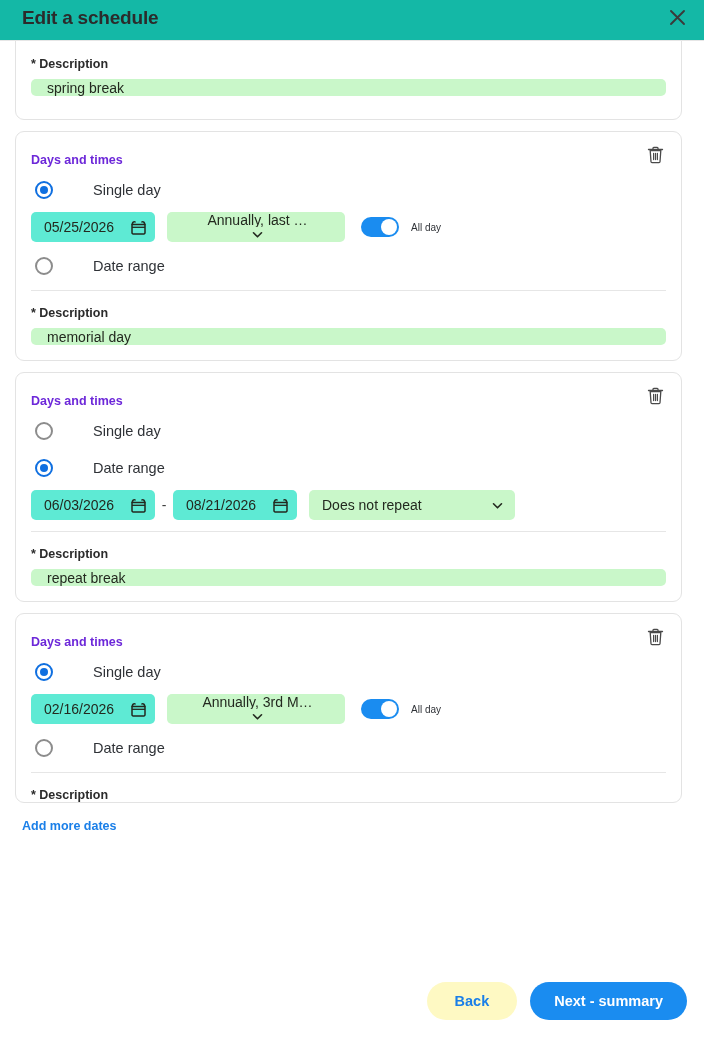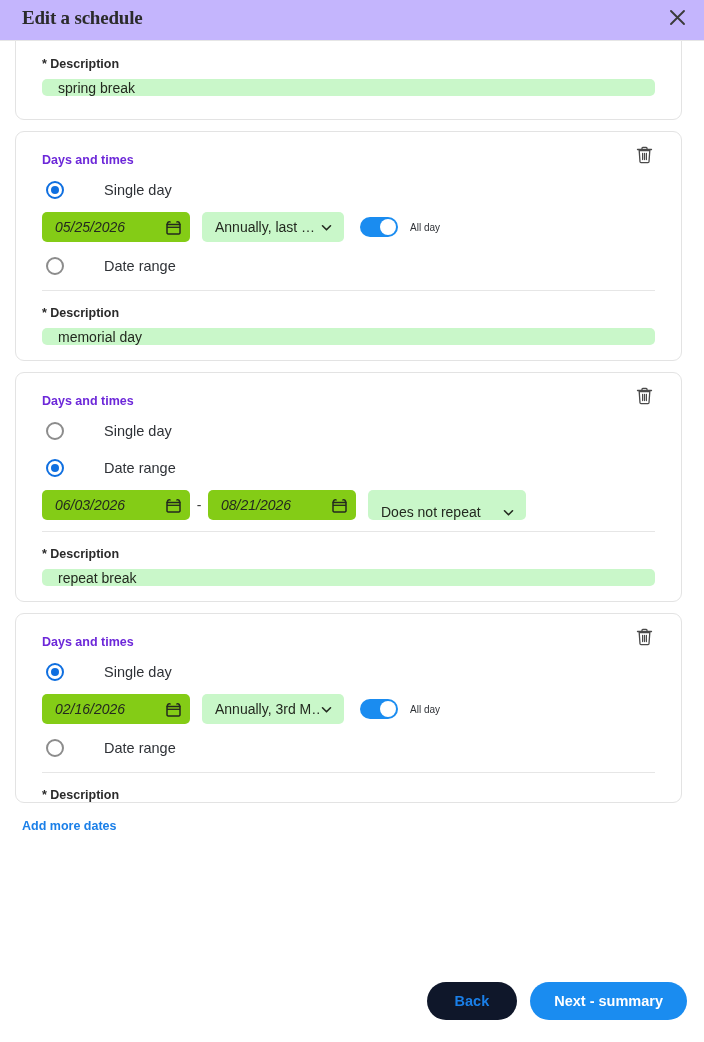--- a/index.html
+++ b/index.html
@@ -9,23 +9,22 @@
     background: #ffffff;
     font-family: "Liberation Sans", sans-serif;
     -webkit-font-smoothing: antialiased;
     overflow: hidden;
   }
 
   
   .header {
     position: relative;
     height: 41px;
-    background: #c4b5fd;
+    background: #14b8a6;
     border-bottom: 1px solid #e6e6e6;
-    font-family: Liberation Serif, serif;
   }
   .header-title {
     position: absolute;
     left: 22px;
     top: 7px;
     font-size: 19px;
     font-weight: bold;
     color: #2b2b2b;
     letter-spacing: -0.2px;
   }
@@ -46,21 +45,21 @@
     background: #ffffff;
     overflow: hidden;
   }
 
   .card {
     position: relative;
     margin: 0 22px 0 15px;
     background: #ffffff;
     border: 1px solid #e3e3e3;
     border-radius: 9px;
-    padding: 0 26px;
+    padding: 0 15px;
   }
   .card.first {
     
     margin-top: -42px;
     padding-top: 42px;
     height: 121px;
   }
   .card.spaced { margin-top: 11px; }
 
   .card-head {
@@ -121,28 +120,27 @@
   
   .field-row {
     display: flex;
     align-items: center;
     height: 34px;
     margin-top: 5px;
     margin-bottom: 4px;
   }
   .date-field {
     position: relative;
-    width: 148px; height: 30px;
-    background: #84cc16;
+    width: 124px; height: 30px;
+    background: #5eead4;
     border-radius: 5px;
     display: flex;
     align-items: center;
     padding: 0 8px 0 13px;
     cursor: text;
-    font-style: italic;
   }
   .date-field .val {
     font-size: 14px;
     color: #23291f;
     flex: 1;
   }
   .cal-icon { width: 17px; height: 17px; flex: 0 0 auto; cursor: pointer; }
 
   .dash {
     width: 18px;
@@ -155,22 +153,22 @@
     position: relative;
     height: 30px;
     background: #c9f7c9;
     border-radius: 5px;
     display: flex;
     align-items: center;
     padding: 0 10px 0 13px;
     margin-left: 12px;
     cursor: pointer;
   }
-  .select-field.w-narrow { width: 142px; }
-  .select-field.w-wide   { width: 158px; align-items: flex-end; }
+  .select-field.w-narrow { width: 178px; flex-direction: column; }
+  .select-field.w-wide   { width: 206px; }
   .select-field .val {
     font-size: 14px;
     color: #23291f;
     flex: 1;
     white-space: nowrap;
     overflow: hidden;
   }
   .chev { width: 15px; height: 15px; flex: 0 0 auto; }
 
   
@@ -247,21 +245,21 @@
     display: flex;
     align-items: center;
     justify-content: flex-end;
     padding-right: 17px;
   }
   .btn-back {
     height: 38px;
     padding: 0 28px;
     border: none;
     border-radius: 19px;
-    background: #0f172a;
+    background: #fef9c3;
     color: #1a7fe8;
     font-size: 14.5px;
     font-weight: bold;
     font-family: "Liberation Sans", sans-serif;
     cursor: pointer;
     margin-right: 13px;
   }
   .btn-next {
     height: 38px;
     padding: 0 24px;

